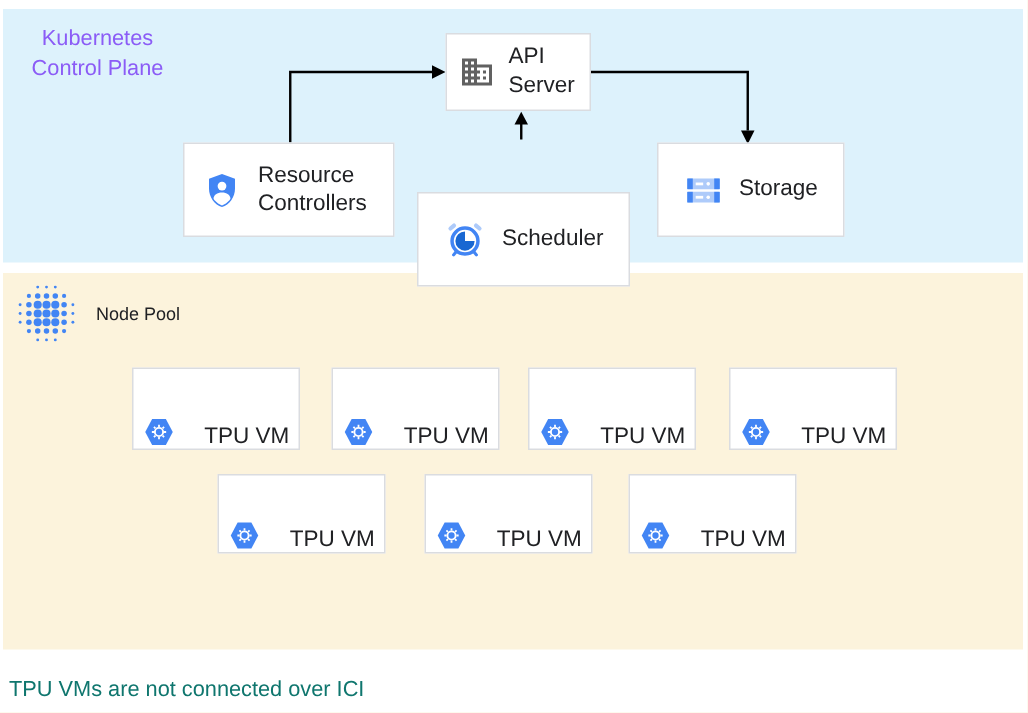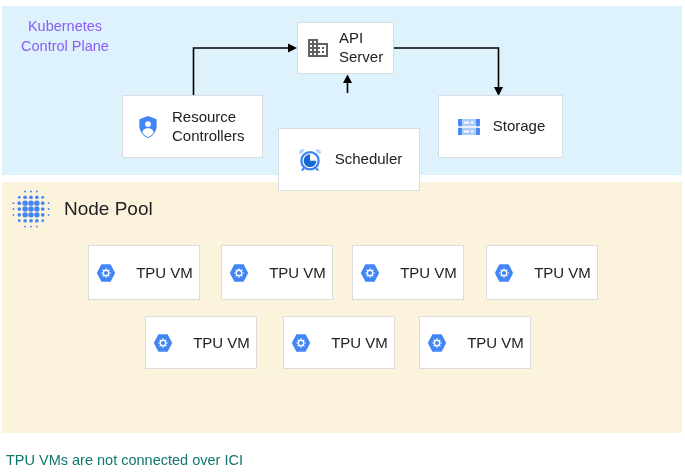--- a/index.html
+++ b/index.html
@@ -20,24 +20,24 @@
     font-size:15px;color:#202124;box-sizing:border-box;
   }
   .node-box .lbl{line-height:1.25;}
   #box-api{left:297px;top:22px;width:97px;height:52px;gap:9px;}
   #box-api .lbl{width:46px;}
   #box-rc{left:122px;top:95px;width:141px;height:63px;}
   #box-rc .lbl{width:78px;}
   #box-sched{left:278px;top:95px;width:142px;height:63px;margin-top:33px;}
   #box-storage{left:438px;top:95px;width:125px;height:63px;}
   .np-header{position:absolute;left:10px;top:188px;display:flex;align-items:center;gap:12px;}
-  .np-header .lbl{font-size:19px;color:#202124;}
+  .np-header .lbl{font-size:12px;color:#202124;}
   .tpu-box{
     position:absolute;background:#ffffff;border:1px solid #DADCE0;
-    display:flex;align-items:center;justify-content:center;gap:19px;
+    display:flex;align-items:flex-end;justify-content:center;gap:19px;
     font-size:15px;color:#202124;box-sizing:border-box;height:55px;width:112px;
   }
   .caption{
     position:absolute;left:6px;top:452px;font-size:14.5px;color:#0f766e;
   }
   svg.arrows{position:absolute;left:0;top:0;pointer-events:none;}
   .icon{flex:0 0 auto;display:block;}
 </style>
 </head>
 <body>

